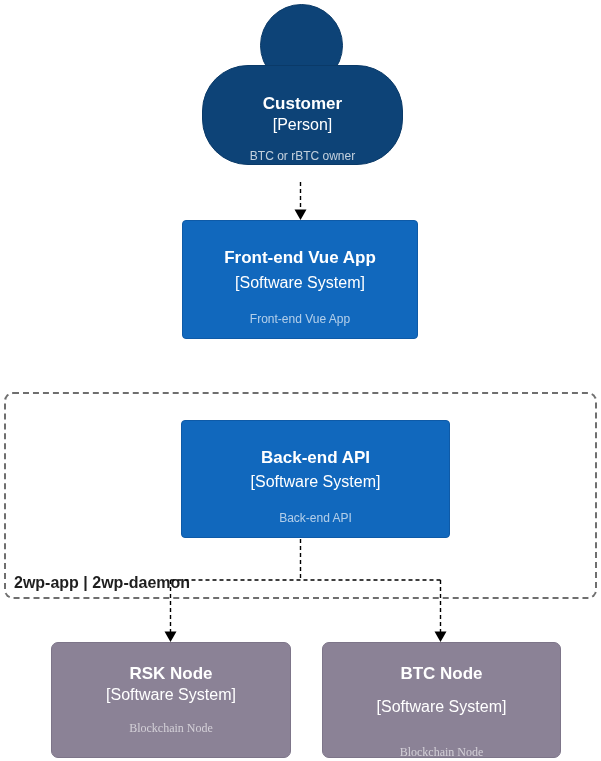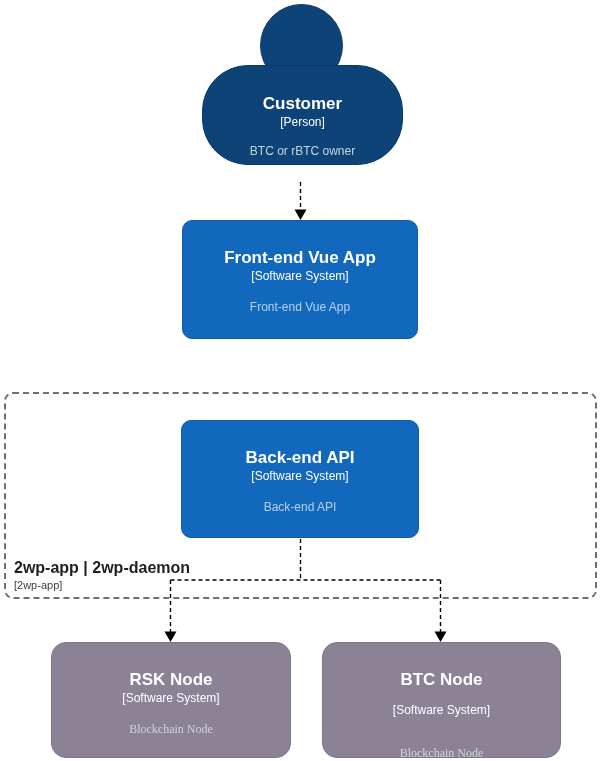--- a/index.html
+++ b/index.html
@@ -61,45 +61,46 @@
     text-align: center;
     color: #ffffff;
     padding: 26px 12px 10px 12px;
   }
   .node .title {
     font-size: 17px;
     font-weight: bold;
     line-height: 1.25;
   }
   .node .type {
-    font-size: 12px;
+    font-size: 16px;
     line-height: 1.3;
     margin-top: 1px;
   }
   .node .desc {
     font-size: 12px;
     margin-top: 15px;
     line-height: 1.3;
   }
 
   .system {
     background: var(--color-system-fill, #1168bd);
     border: 1px solid var(--color-system-border, #0e5aa7);
-    border-radius: 10px;
+    border-radius: 4px;
+    justify-content: space-between;
   }
   .system .desc { color: rgba(255,255,255,0.68); }
 
   .frontend-box { left: 182px; top: 220px; width: 236px; height: 119px; }
-  .backend-box  { left: 181px; top: 420px; width: 238px; height: 118px; }
+  .backend-box  { left: 181px; top: 420px; width: 269px; height: 118px; }
 
   .gray-node {
     background: var(--color-node-fill, #8b8296);
     border: 1px solid var(--color-node-border, #7d7589);
-    border-radius: 15px;
-    padding-top: 26px;
+    border-radius: 7px;
+    padding-top: 20px;
     text-align: right;
   }
   .gray-node .desc { color: rgba(255,255,255,0.62); font-family: Liberation Serif, serif; }
 
   .rsk-box { left: 51px;  top: 642px; width: 240px; height: 116px; }
   .btc-box { left: 322px; top: 642px; width: 239px; height: 116px; gap: 12px; }
 
   
   .person-head {
     position: absolute;
@@ -138,21 +139,20 @@
     <g fill="#000000" stroke="none">
       <path d="M300.5 220 L294.5 209.5 L306.5 209.5 Z"></path>
       <path d="M170.5 642 L164.5 631.5 L176.5 631.5 Z"></path>
       <path d="M440.5 642 L434.5 631.5 L446.5 631.5 Z"></path>
     </g>
   </svg>
 
   <div class="boundary">
     <div class="boundary-label">
       <div class="boundary-title">2wp-app | 2wp-daemon</div>
-      <div class="boundary-type">[2wp-app]</div>
     </div>
   </div>
 
   <div class="person-head"></div>
   <div class="node person-body">
     <div class="title">Customer</div>
     <div class="type">[Person]</div>
     <div class="desc">BTC or rBTC owner</div>
   </div>
 

